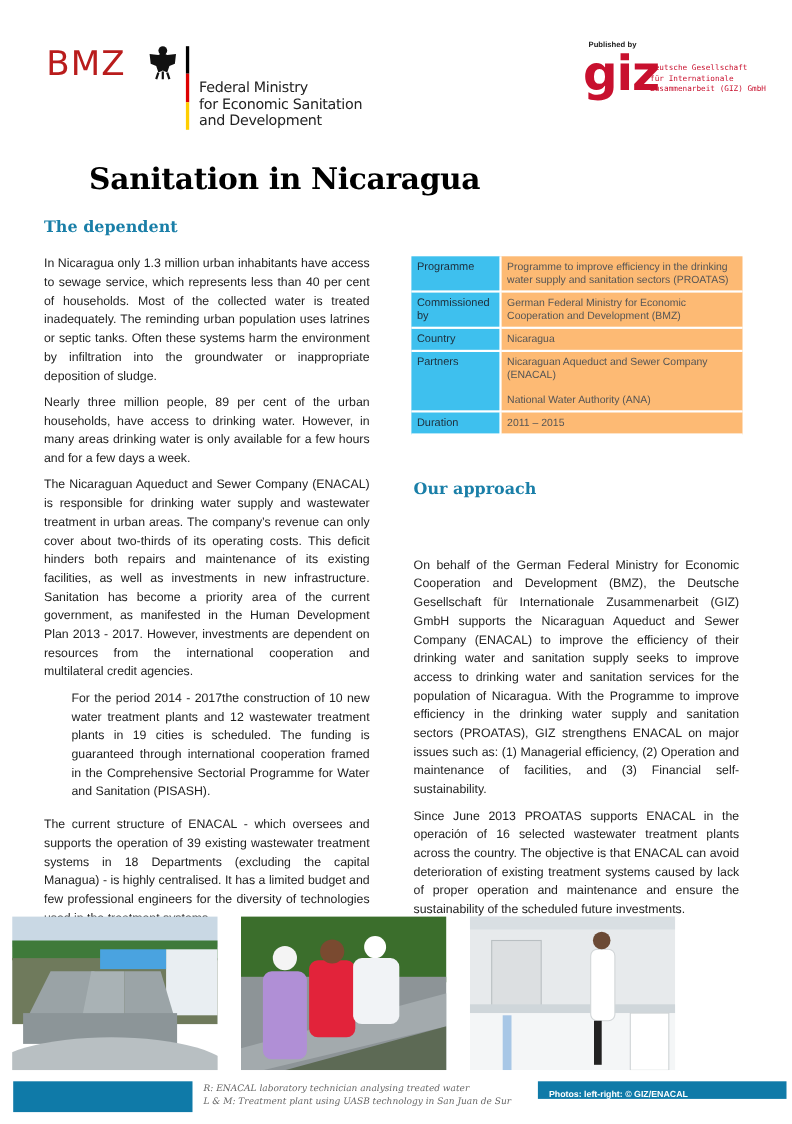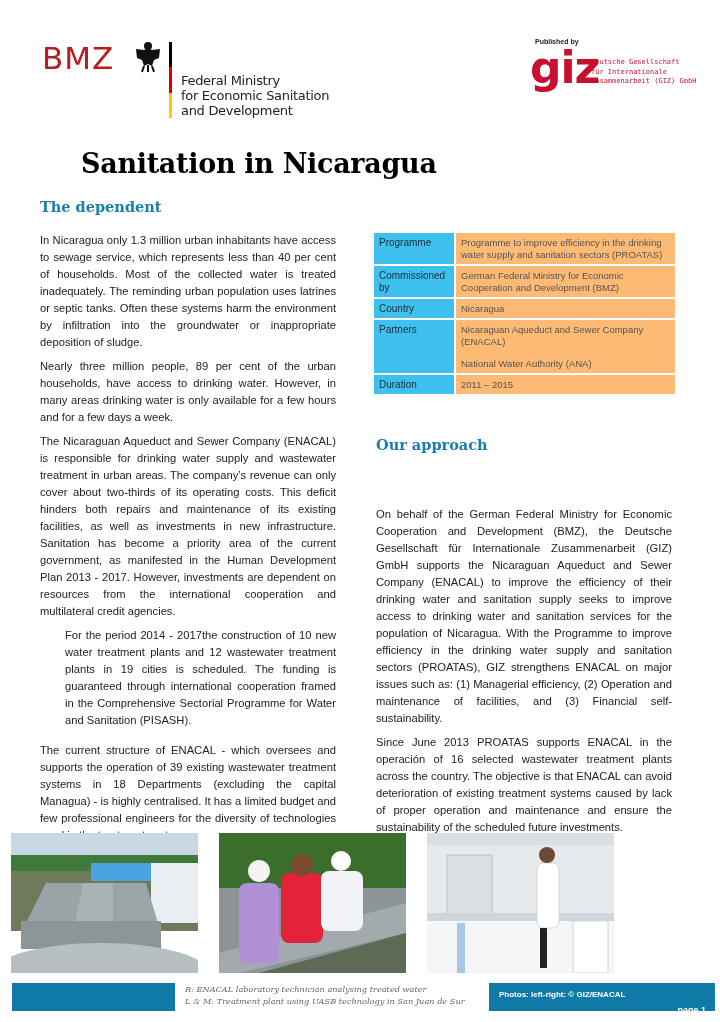--- a/index.html
+++ b/index.html
@@ -26,21 +26,21 @@
   
   .info-table { left: 374px; top: 233px; width: 301px; border-collapse: collapse; font-size: 9.5px; }
   .info-table td { vertical-align: top; padding: 4px 4px 3px 5px; line-height: 12px; border-bottom: 2px solid #fff; }
   .info-table td.k { background: #3ec0ee; color: #1d2d3a; width: 71px; border-right: 2px solid #fff; font-size: 10px; margin-left: 24px; }
   .info-table td.v { background: #fdba74; color: #555; }
 
   
   .photo { top: 833px; height: 140px; overflow: hidden; }
   .caption-box-left { left: 12px; top: 983px; width: 163px; height: 28px; background: #0f7aa8; }
   .caption-text { left: 185px; top: 983px; font-family: "DejaVu Serif", serif; font-style: italic; font-size: 8.2px; line-height: 12px; color: #666; }
-  .caption-box-right { left: 489px; top: 983px; width: 226px; height: 28px; background: #0f7aa8; color: #fff; font-size: 8px; font-weight: bold; }
+  .caption-box-right { left: 489px; top: 983px; width: 226px; height: 16px; background: #0f7aa8; color: #fff; font-size: 8px; font-weight: bold; }
   .photo-credit { position: absolute; left: 10px; top: 7px; }
   .page-num { position: absolute; right: 9px; top: 22px; font-size: 9px; }
 </style>
 </head>
 <body>
 
 <div class="abs bmz-text">BMZ</div>
 <svg class="abs eagle" viewBox="0 0 30 34">
   <ellipse cx="15" cy="6" rx="4" ry="4" fill="#111"></ellipse>
   <path d="M3 9 L11 10 L15 8 L19 10 L27 9 L26 18 L21 20 L19 26 L15 24 L11 26 L9 20 L4 18 Z" fill="#111"></path>

